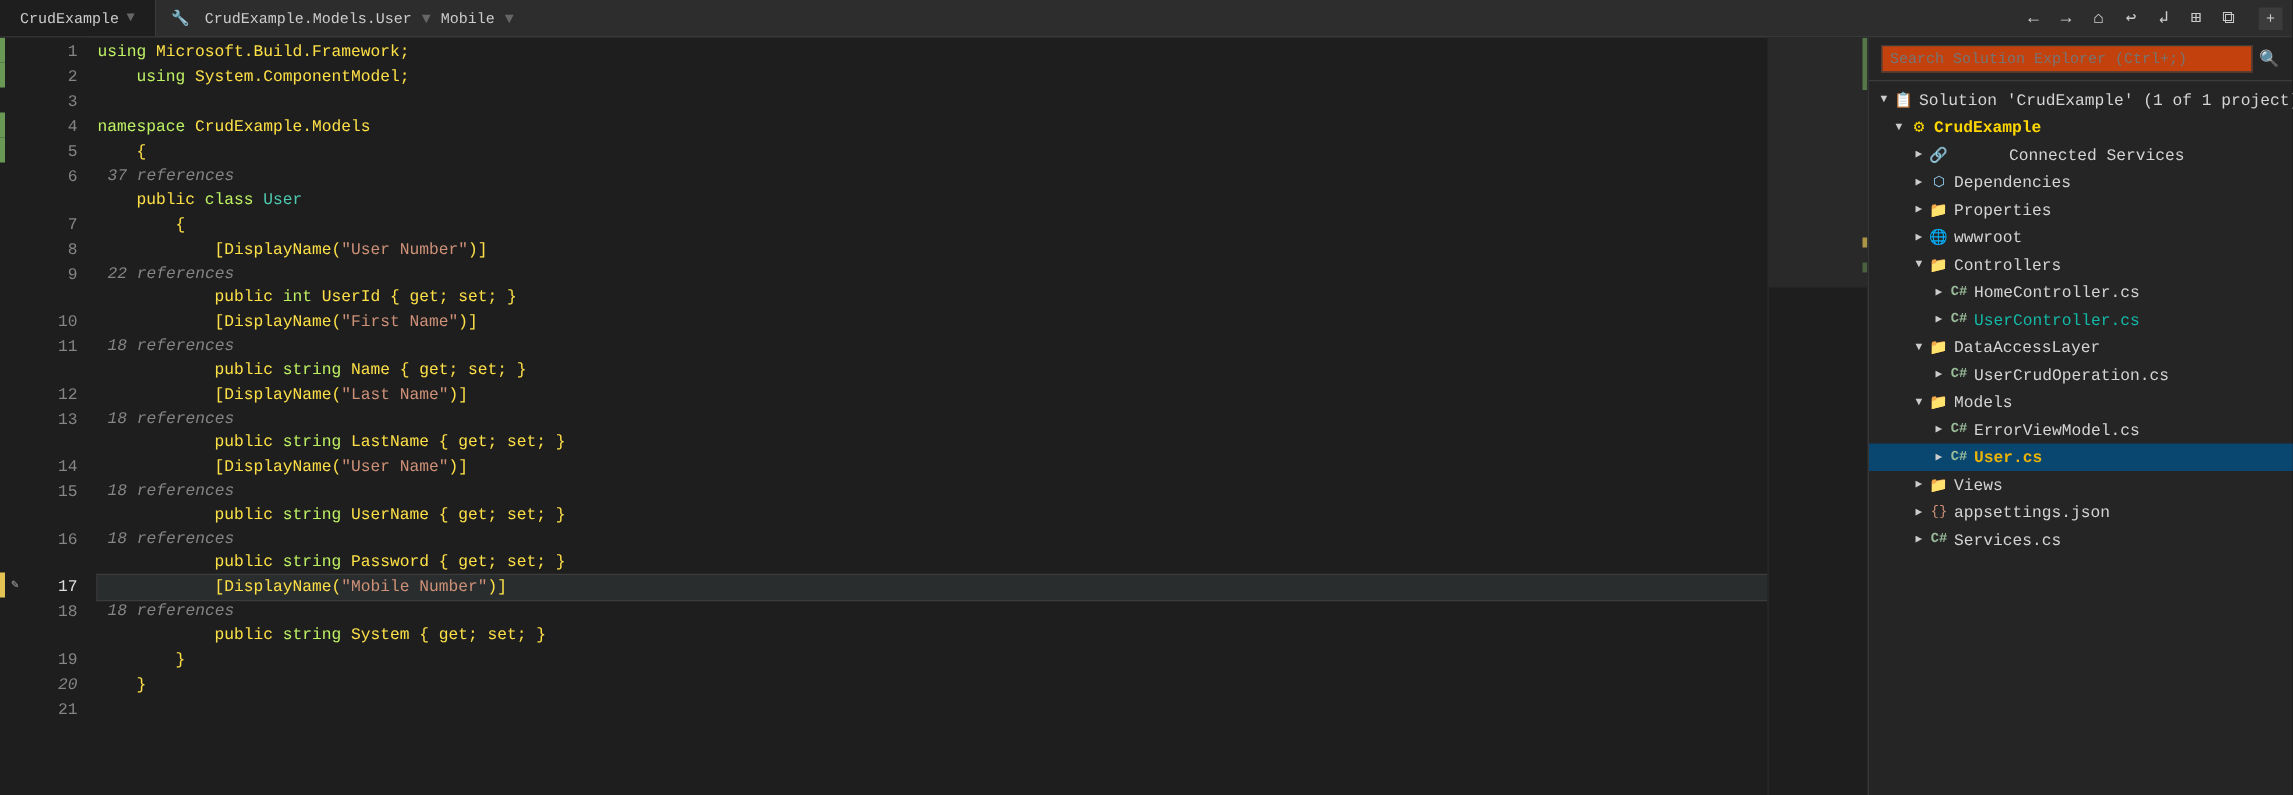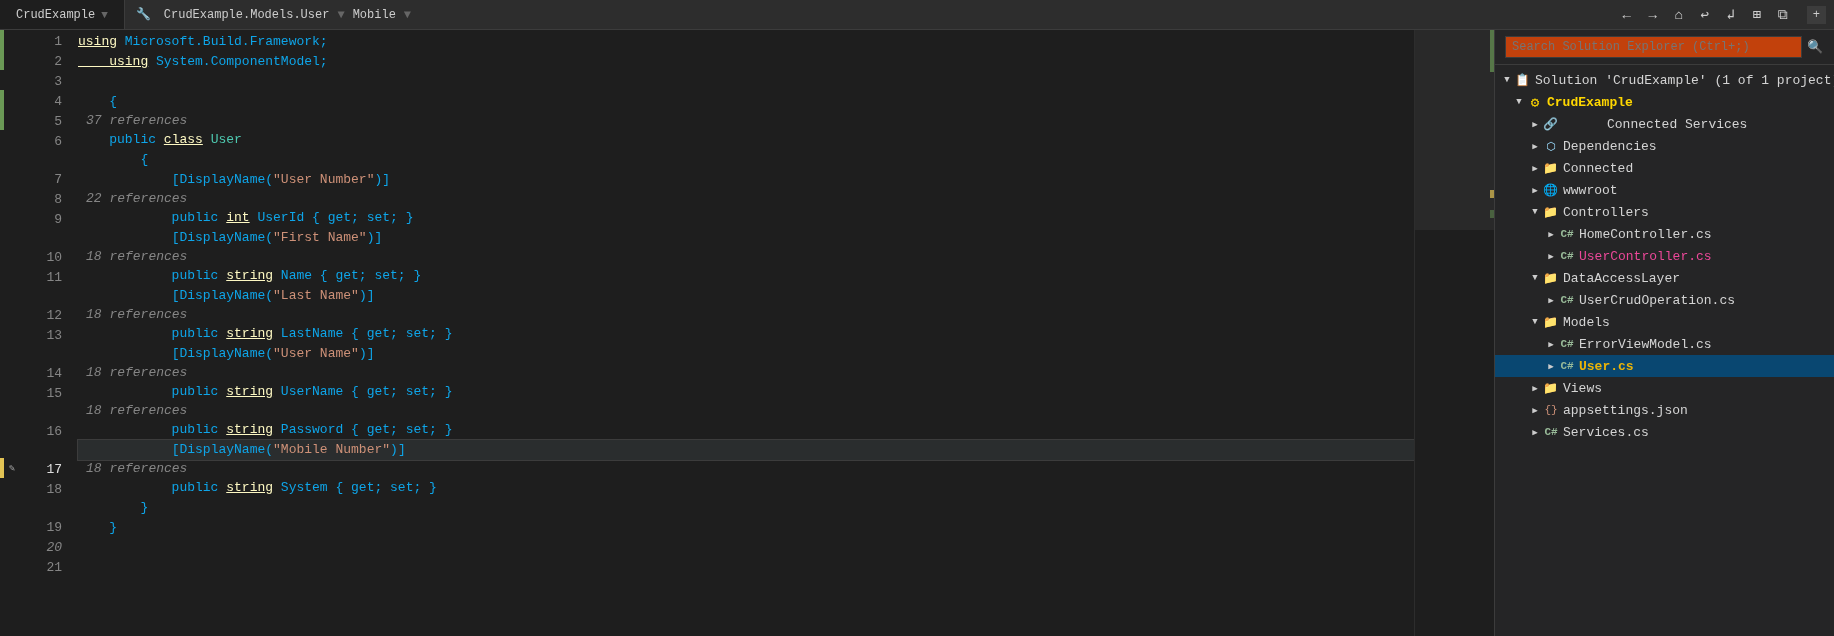--- a/index.html
+++ b/index.html
@@ -113,24 +113,24 @@
       display: flex;
       align-items: center;
       position: relative;
     }
     .code-line.current-line {
       background: #2a2d2e;
       outline: 1px solid #3c3c3c;
     }
 
     
-    .kw { color: #fef9c3; text-decoration: underline; }
+    .kw { color: #bef264; }
     .type { color: #4ec9b0; }
     .str { color: #ce9178; }
-    .plain { color: #0ea5e9; text-align: right; }
+    .plain { color: #fde047; text-align: right; }
     .ref-hint { color: #858585; font-style: italic; }
     .minimap-area {
       width: 80px;
       background: #252526;
       flex-shrink: 0;
       position: relative;
       overflow: hidden;
     }
 
     
@@ -331,20 +331,21 @@
           <div style="height: 18px; line-height: 18px;"></div>
           <div style="height: 20px; line-height: 20px;">19</div>
           <div style="height: 20px; line-height: 20px; font-style: italic;">20</div>
           <div style="height: 20px; line-height: 20px;">21</div>
         </div>
 
       <div class="code-content" id="code-content">
           <div class="code-line"><span class="kw">using</span><span class="plain"> Microsoft.Build.Framework;</span></div>
           <div class="code-line"><span class="kw">    using</span><span class="plain"> System.ComponentModel;</span></div>
           <div class="code-line"></div>
+          <div class="code-line"><span class="kw">namespace</span><span class="plain"> CrudExample.Models</span></div>
           <div class="code-line"><span class="plain">    {</span></div>
           <div style="line-height: 20px;">
             <div style="height: 18px; display: flex; align-items: center; padding-left: 8px;">
               <span class="ref-hint">37 references</span>
             </div>
             <div class="code-line"><span class="plain">    public </span><span class="kw">class</span><span class="type"> User</span></div>
           </div>
           <div class="code-line"><span class="plain">        {</span></div>
           <div class="code-line"><span class="plain">            </span><span class="plain">[DisplayName(</span><span class="str">"User Number"</span><span class="plain">)]</span></div>
           <div style="line-height: 20px;">
@@ -435,21 +436,21 @@
     <span class="tree-icon">
             <span style="color:#9cdcfe;font-size:11px;">⬡</span>
           </span>
     <span class="tree-label" style="color:#d4d4d4;">Dependencies</span>
   </div>
         <div class="tree-item" style="padding-left: 32px;">
     <span class="tree-expand">▶</span>
     <span class="tree-icon">
             <span style="color:#dcb67a;font-size:12px;">📁</span>
           </span>
-    <span class="tree-label" style="color:#d4d4d4;">Connected</span>
+    <span class="tree-label" style="color:#d4d4d4;">Properties</span>
   </div>
         <div class="tree-item" style="padding-left: 32px;">
     <span class="tree-expand">▶</span>
     <span class="tree-icon">
             <span style="color:#4fc3f7;font-size:12px;">🌐</span>
           </span>
     <span class="tree-label" style="color:#d4d4d4;">wwwroot</span>
   </div>
         <div class="tree-item" style="padding-left: 32px;">
     <span class="tree-expand">▼</span>
@@ -463,21 +464,21 @@
     <span class="tree-icon">
             <span style="color:#9b9;font-size:11px;font-weight:bold;">C#</span>
           </span>
     <span class="tree-label" style="color:#d4d4d4;">HomeController.cs</span>
   </div>
         <div class="tree-item" style="padding-left: 48px;">
     <span class="tree-expand">▶</span>
     <span class="tree-icon">
             <span style="color:#9b9;font-size:11px;font-weight:bold;">C#</span>
           </span>
-    <span class="tree-label" style="color:#ec4899;text-align:center;">UserController.cs</span>
+    <span class="tree-label" style="color:#14b8a6;text-align:center;">UserController.cs</span>
   </div>
         <div class="tree-item" style="padding-left: 32px;">
     <span class="tree-expand">▼</span>
     <span class="tree-icon">
             <span style="color:#dcb67a;font-size:12px;">📁</span>
           </span>
     <span class="tree-label" style="color:#d4d4d4;">DataAccessLayer</span>
   </div>
         <div class="tree-item" style="padding-left: 48px;">
     <span class="tree-expand">▶</span>

